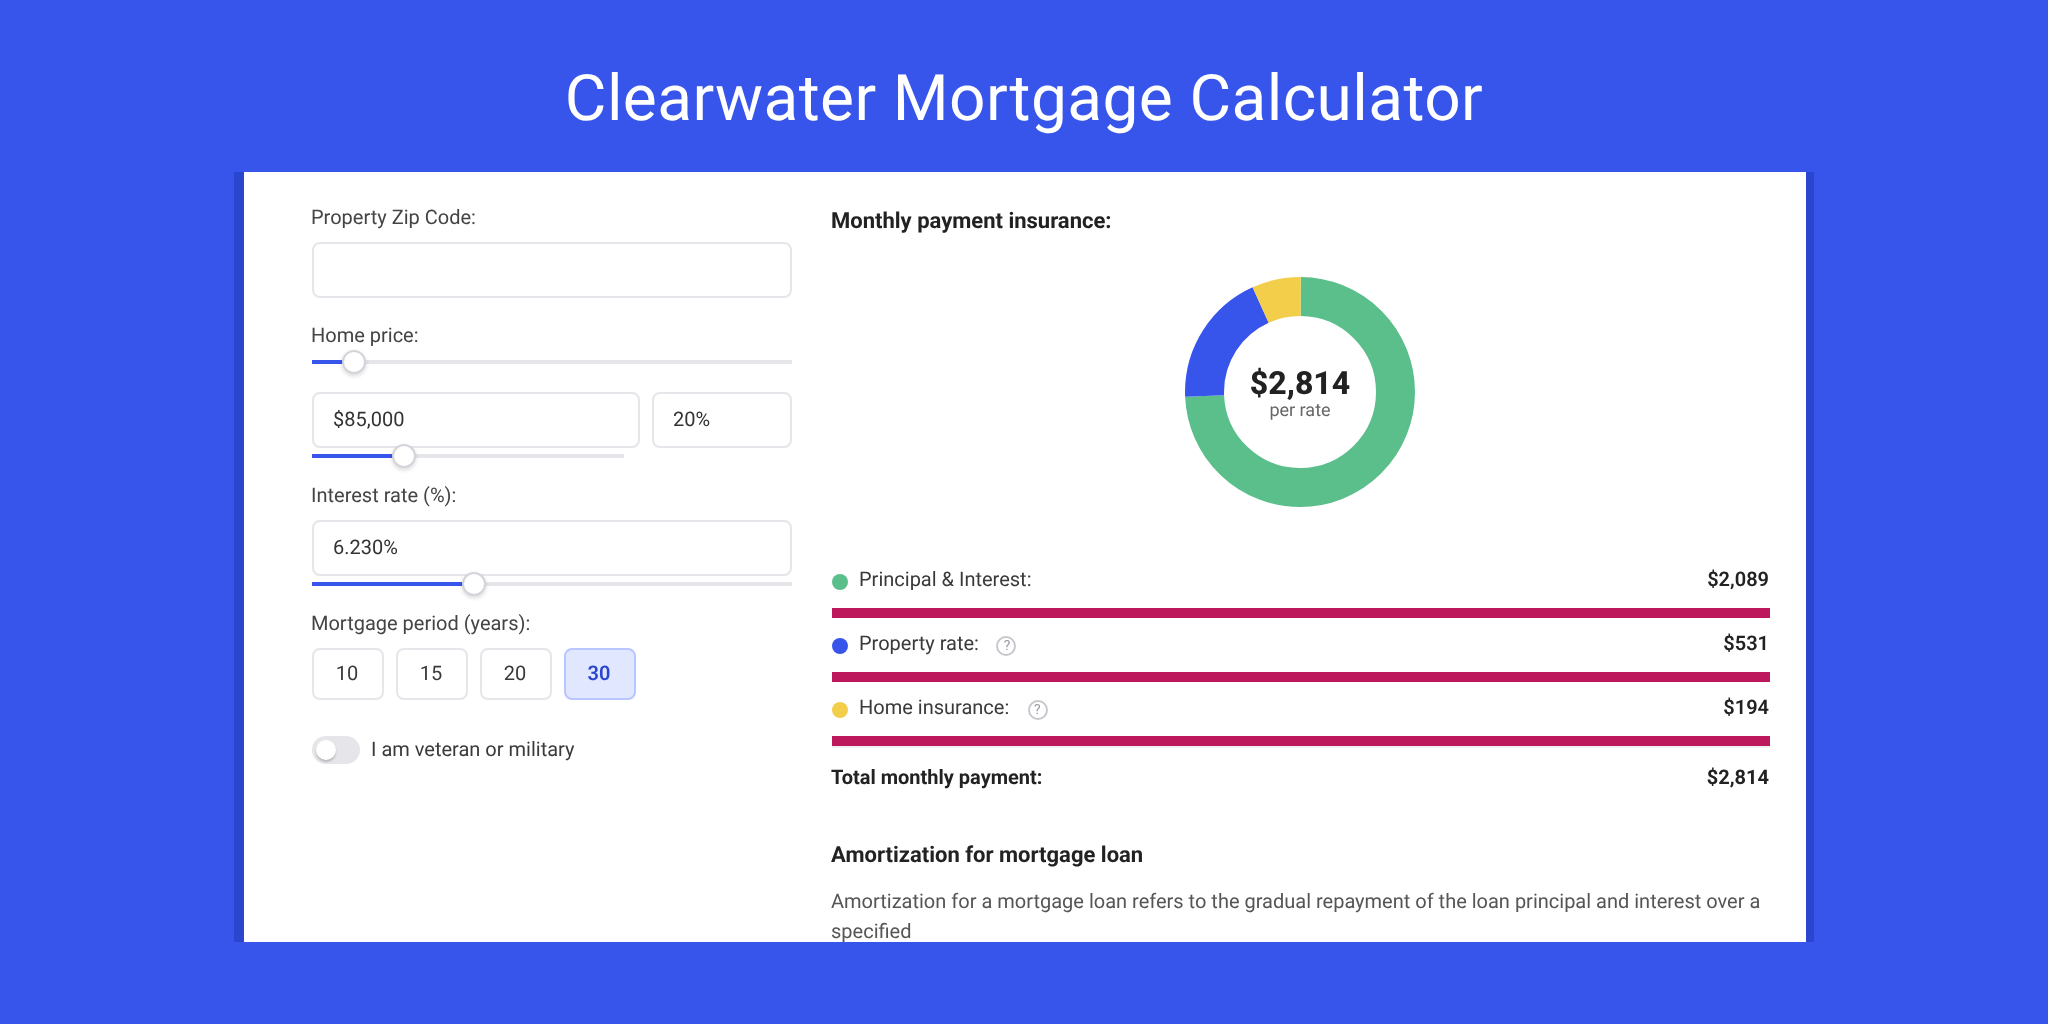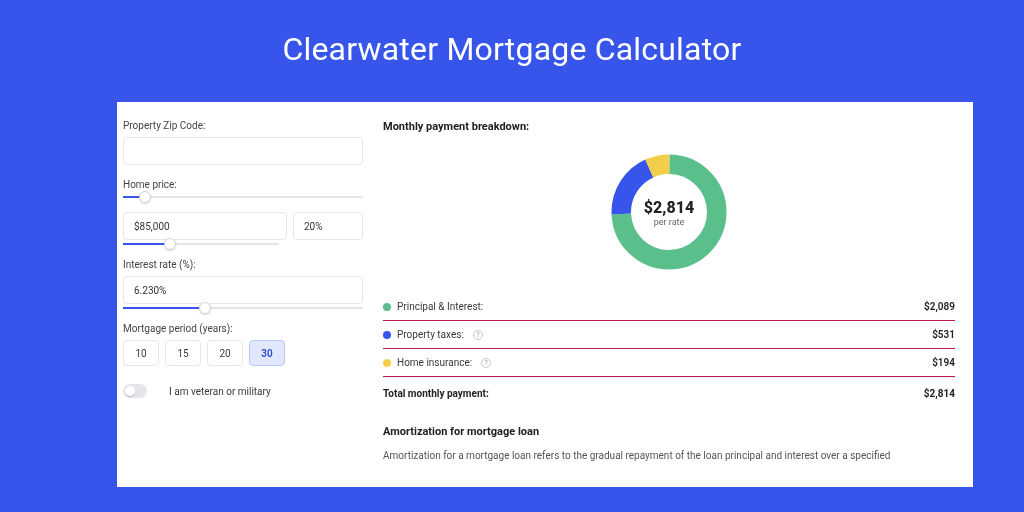--- a/index.html
+++ b/index.html
@@ -1,44 +1,44 @@
 <!DOCTYPE html>
 <html><head>
 <meta charset="utf-8">
 <style>
   *{box-sizing:border-box;margin:0;padding:0;font-family:-apple-system,BlinkMacSystemFont,"Segoe UI",Roboto,Arial,sans-serif}
   body{background:#3755eb;width:1024px;height:512px;overflow:hidden}
   .wrap{width:1024px;height:512px;position:relative}
   .title{text-align:center;color:#fff;font-size:32px;font-weight:400;padding:30px 0 18px;letter-spacing:.2px}
   .panel-shadow{background:#2a46cf;margin:0 auto;width:790px;padding:0 0 0 0}
-  .panel{background:#fff;width:856px;margin:16px auto;padding:18px 18px 0 6px;display:flex;gap:20px;height:385px;overflow:hidden}
+  .panel{background:#fff;width:781px;margin:0 auto;padding:18px 18px 0 34px;display:flex;gap:20px;height:385px;overflow:hidden}
   .left{flex:0 0 240px;font-size:10px;color:#3a3a3a}
   .right{flex:1;font-size:10px;color:#3a3a3a}
   .label{font-size:10px;color:#444;margin:0 0 6px}
   .input{width:100%;height:28px;border:1px solid #e6e6ea;border-radius:4px;padding:0 10px;background:#fff;font-size:10px;color:#333;outline:none}
   .slider-rail{position:relative;height:2px;background:#e6e6ea;margin:3px 0 14px}
   .slider-fill{position:absolute;left:0;top:0;bottom:0;background:#3755eb}
   .slider-thumb{position:absolute;width:12px;height:12px;border-radius:50%;background:#fff;border:1px solid #d4d4da;top:-5px;transform:translateX(-50%);box-shadow:0 1px 2px rgba(0,0,0,.15)}
   .two-col{display:flex;gap:6px}
   .two-col .input:first-child{flex:1}
   .two-col .input:last-child{flex:0 0 70px}
   .period-row{display:flex;gap:6px;margin-top:4px}
   .period-btn{width:36px;height:26px;border:1px solid #e6e6ea;border-radius:4px;background:#fff;font-size:10px;display:flex;align-items:center;justify-content:center;cursor:pointer}
   .period-btn.active{background:#e1e7ff;border-color:#b9c6ff;color:#2a46cf;font-weight:600}
-  .vet-row{display:flex;align-items:center;gap:22px;margin-top:18px}
+  .vet-row{display:flex;align-items:center;gap:6px;margin-top:18px}
   .toggle{width:24px;height:14px;background:#e6e6ea;border-radius:999px;position:relative;cursor:pointer}
   .toggle-knob{position:absolute;width:10px;height:10px;background:#fff;border-radius:50%;top:2px;left:2px;box-shadow:0 1px 1px rgba(0,0,0,.2)}
   .right h4{font-size:11px;font-weight:700;color:#222;margin-bottom:8px}
   .chart-area{display:flex;justify-content:center;padding:8px 0 12px}
   .donut-wrap{position:relative;width:126px;height:126px}
   .donut-center{position:absolute;inset:0;display:flex;flex-direction:column;align-items:center;justify-content:center}
   .donut-amt{font-size:16px;font-weight:800;color:#222}
   .donut-sub{font-size:9px;color:#666}
   .legend{margin-top:6px}
-  .legend-row{display:flex;align-items:flex-end;justify-content:space-between;padding:8px 0;border-bottom:1px solid #be185d;font-size:10px}
+  .legend-row{display:flex;align-items:flex-end;justify-content:space-between;padding:8px 0;border-bottom:5px solid #be185d;font-size:10px}
   .legend-row:last-of-type{border-bottom:none}
   .legend-left{display:flex;align-items:center;gap:6px}
   .dot{width:8px;height:8px;border-radius:50%}
   .help{width:10px;height:10px;border:1px solid #c7c7cf;border-radius:50%;display:inline-flex;align-items:center;justify-content:center;font-size:7px;color:#9a9aa4;margin-left:3px}
   .legend-val{font-weight:600;color:#222}
   .total-row{display:flex;justify-content:space-between;padding:10px 0 12px;font-weight:700;font-size:10px;color:#222;border-top:1px solid #f0f0f3}
   .amort{margin-top:14px}
   .amort h4{margin-bottom:10px}
   .amort p{font-size:10px;color:#555;line-height:1.5}
 </style>
@@ -87,21 +87,21 @@
 
         <div class="vet-row">
           <div class="toggle">
             <div class="toggle-knob"></div>
           </div>
           <span>I am veteran or military</span>
         </div>
       </div>
 
       <div class="right">
-        <h4>Monthly payment breakdown:</h4>
+        <h4>Monthly payment insurance:</h4>
 
         <div class="chart-area">
           <div class="donut-wrap">
             <svg width="126" height="126" viewBox="0 0 42 42">
 
               <circle cx="21" cy="21" r="15.915" fill="none" stroke="#5abf8a" stroke-width="6.5" stroke-dasharray="74.24 25.76" stroke-dashoffset="25"></circle>
               <circle cx="21" cy="21" r="15.915" fill="none" stroke="#3755eb" stroke-width="6.5" stroke-dasharray="18.87 81.13" stroke-dashoffset="50.76"></circle>
               <circle cx="21" cy="21" r="15.915" fill="none" stroke="#f2ce4a" stroke-width="6.5" stroke-dasharray="6.89 93.11" stroke-dashoffset="31.89"></circle>
             </svg>
             <div class="donut-center">
@@ -115,21 +115,21 @@
           <div class="legend-row">
             <div class="legend-left">
               <span class="dot" style="background:#5abf8a"></span>
               <span>Principal &amp; Interest:</span>
             </div>
             <span class="legend-val">$2,089</span>
           </div>
           <div class="legend-row">
             <div class="legend-left">
               <span class="dot" style="background:#3755eb"></span>
-              <span>Property taxes:</span>
+              <span>Property rate:</span>
               <span class="help">?</span>
             </div>
             <span class="legend-val">$531</span>
           </div>
           <div class="legend-row">
             <div class="legend-left">
               <span class="dot" style="background:#f2ce4a"></span>
               <span>Home insurance:</span>
               <span class="help">?</span>
             </div>

